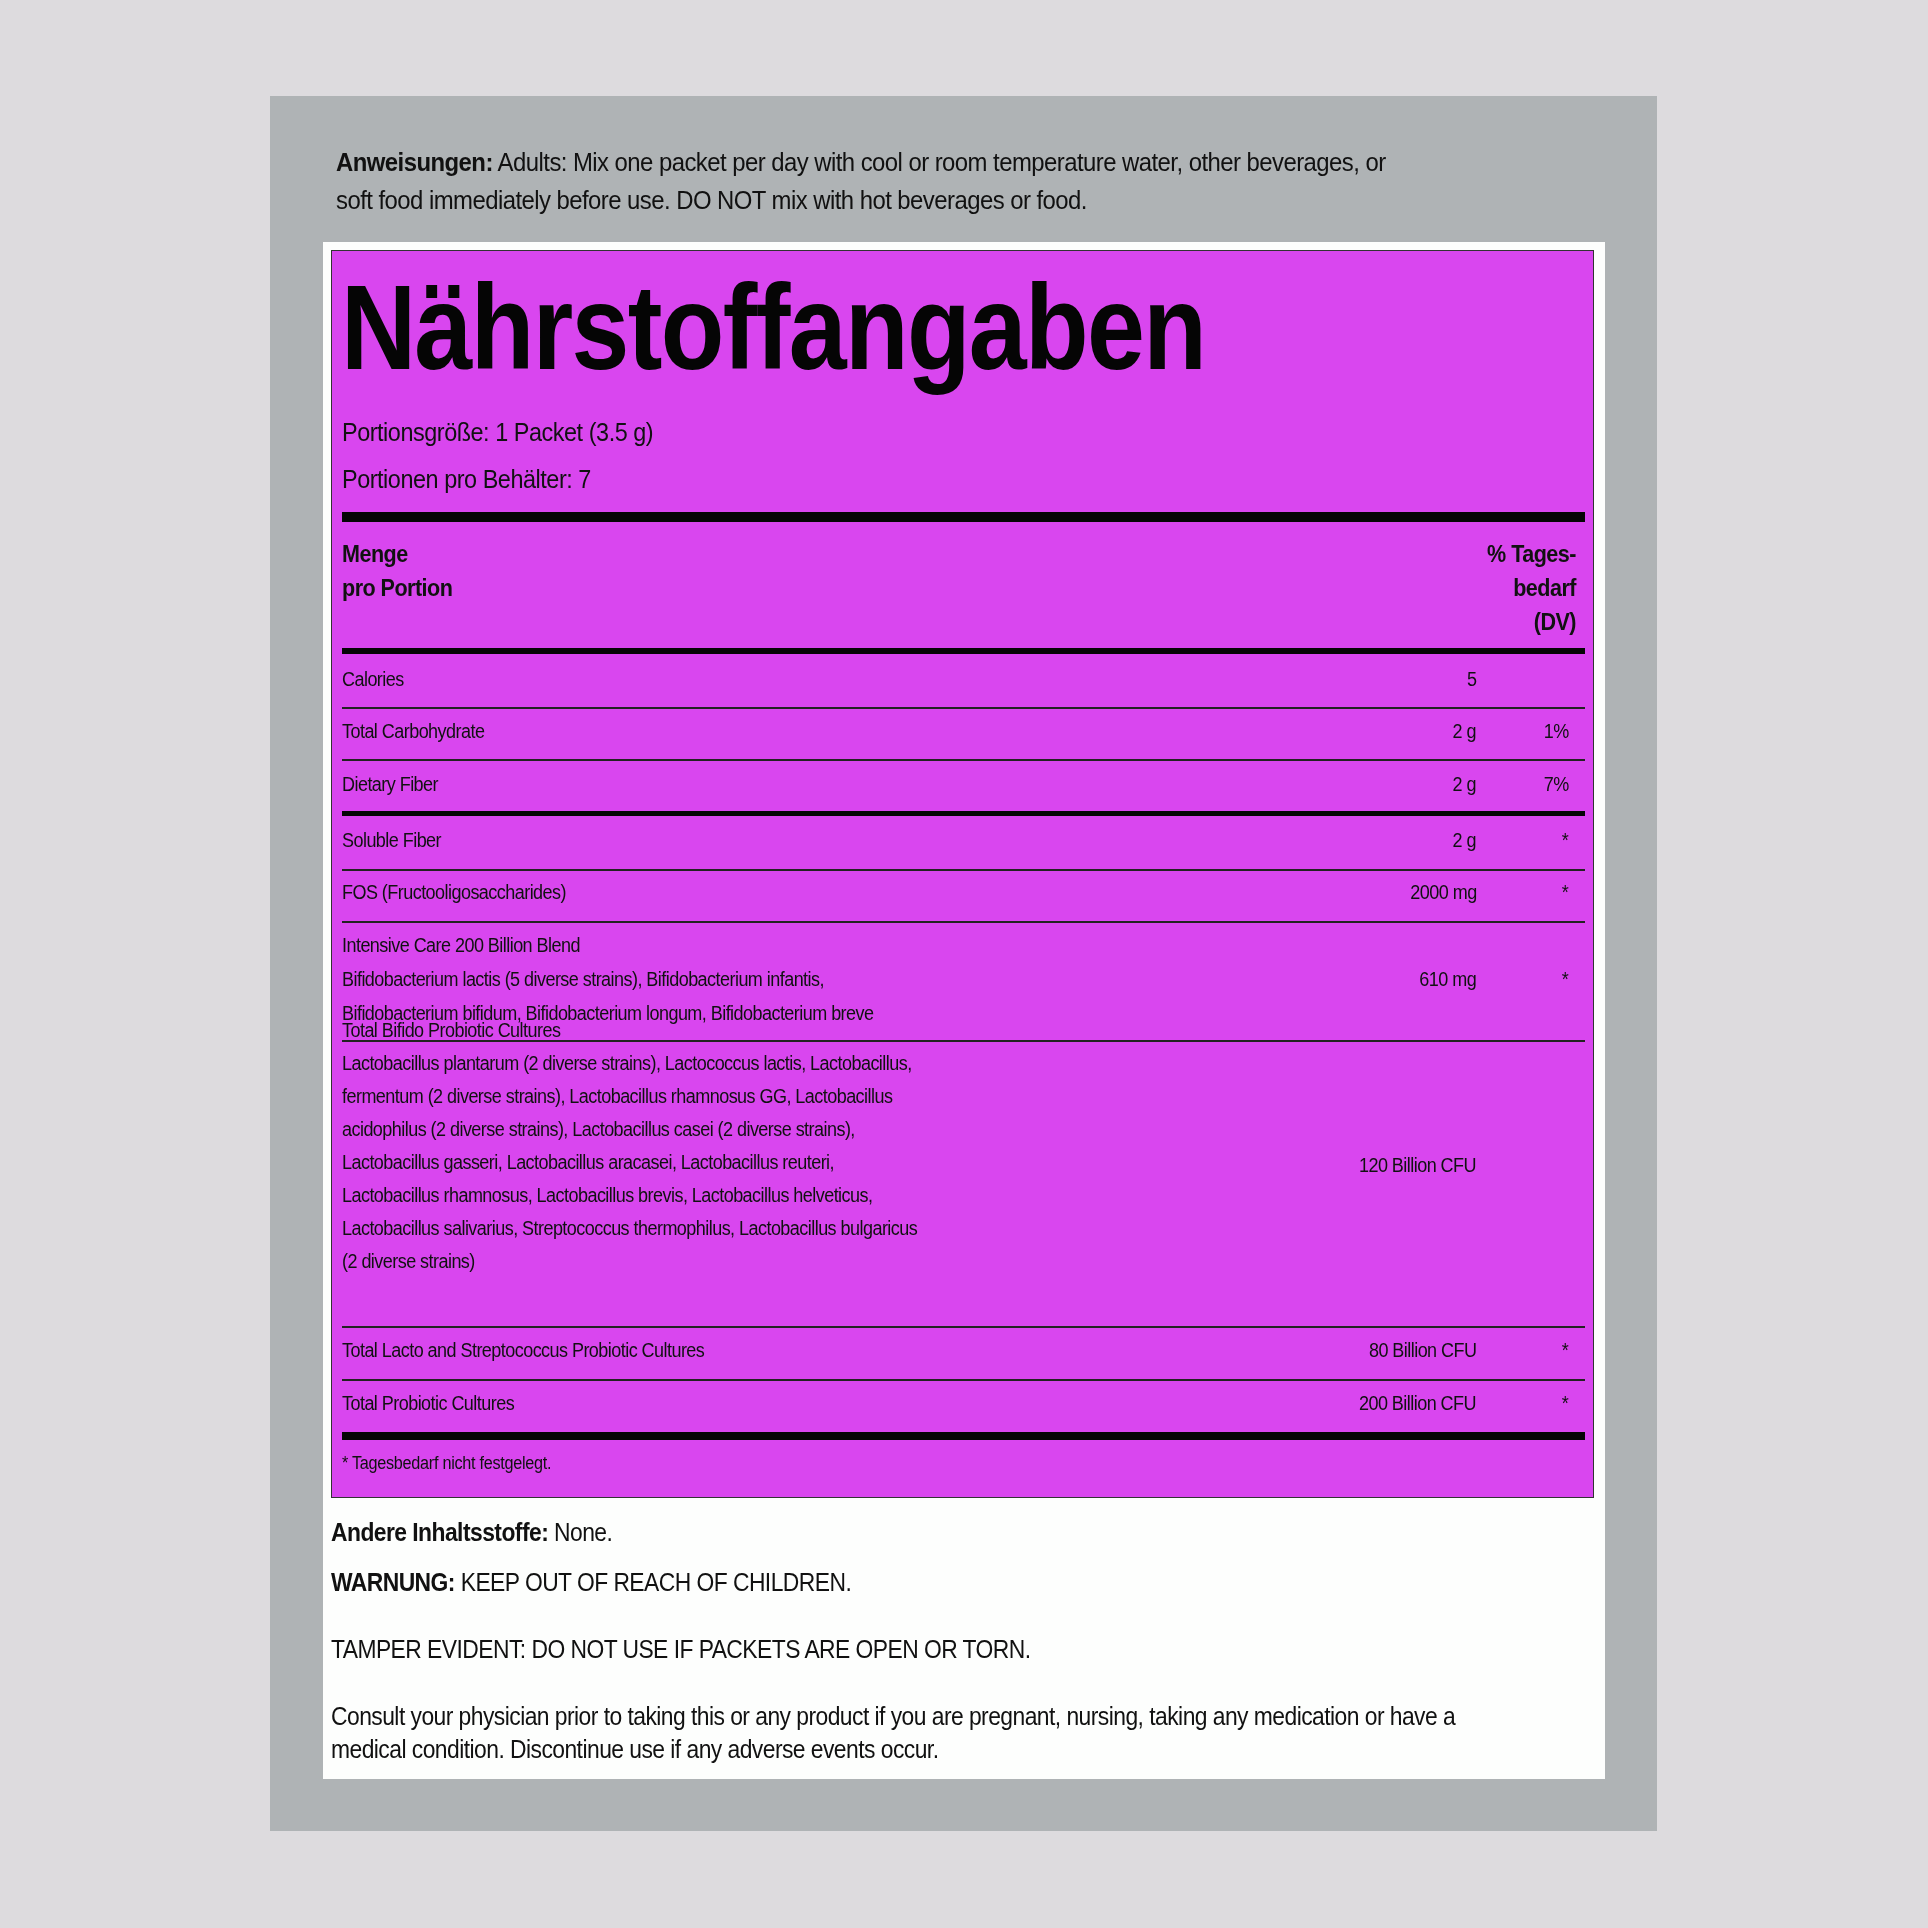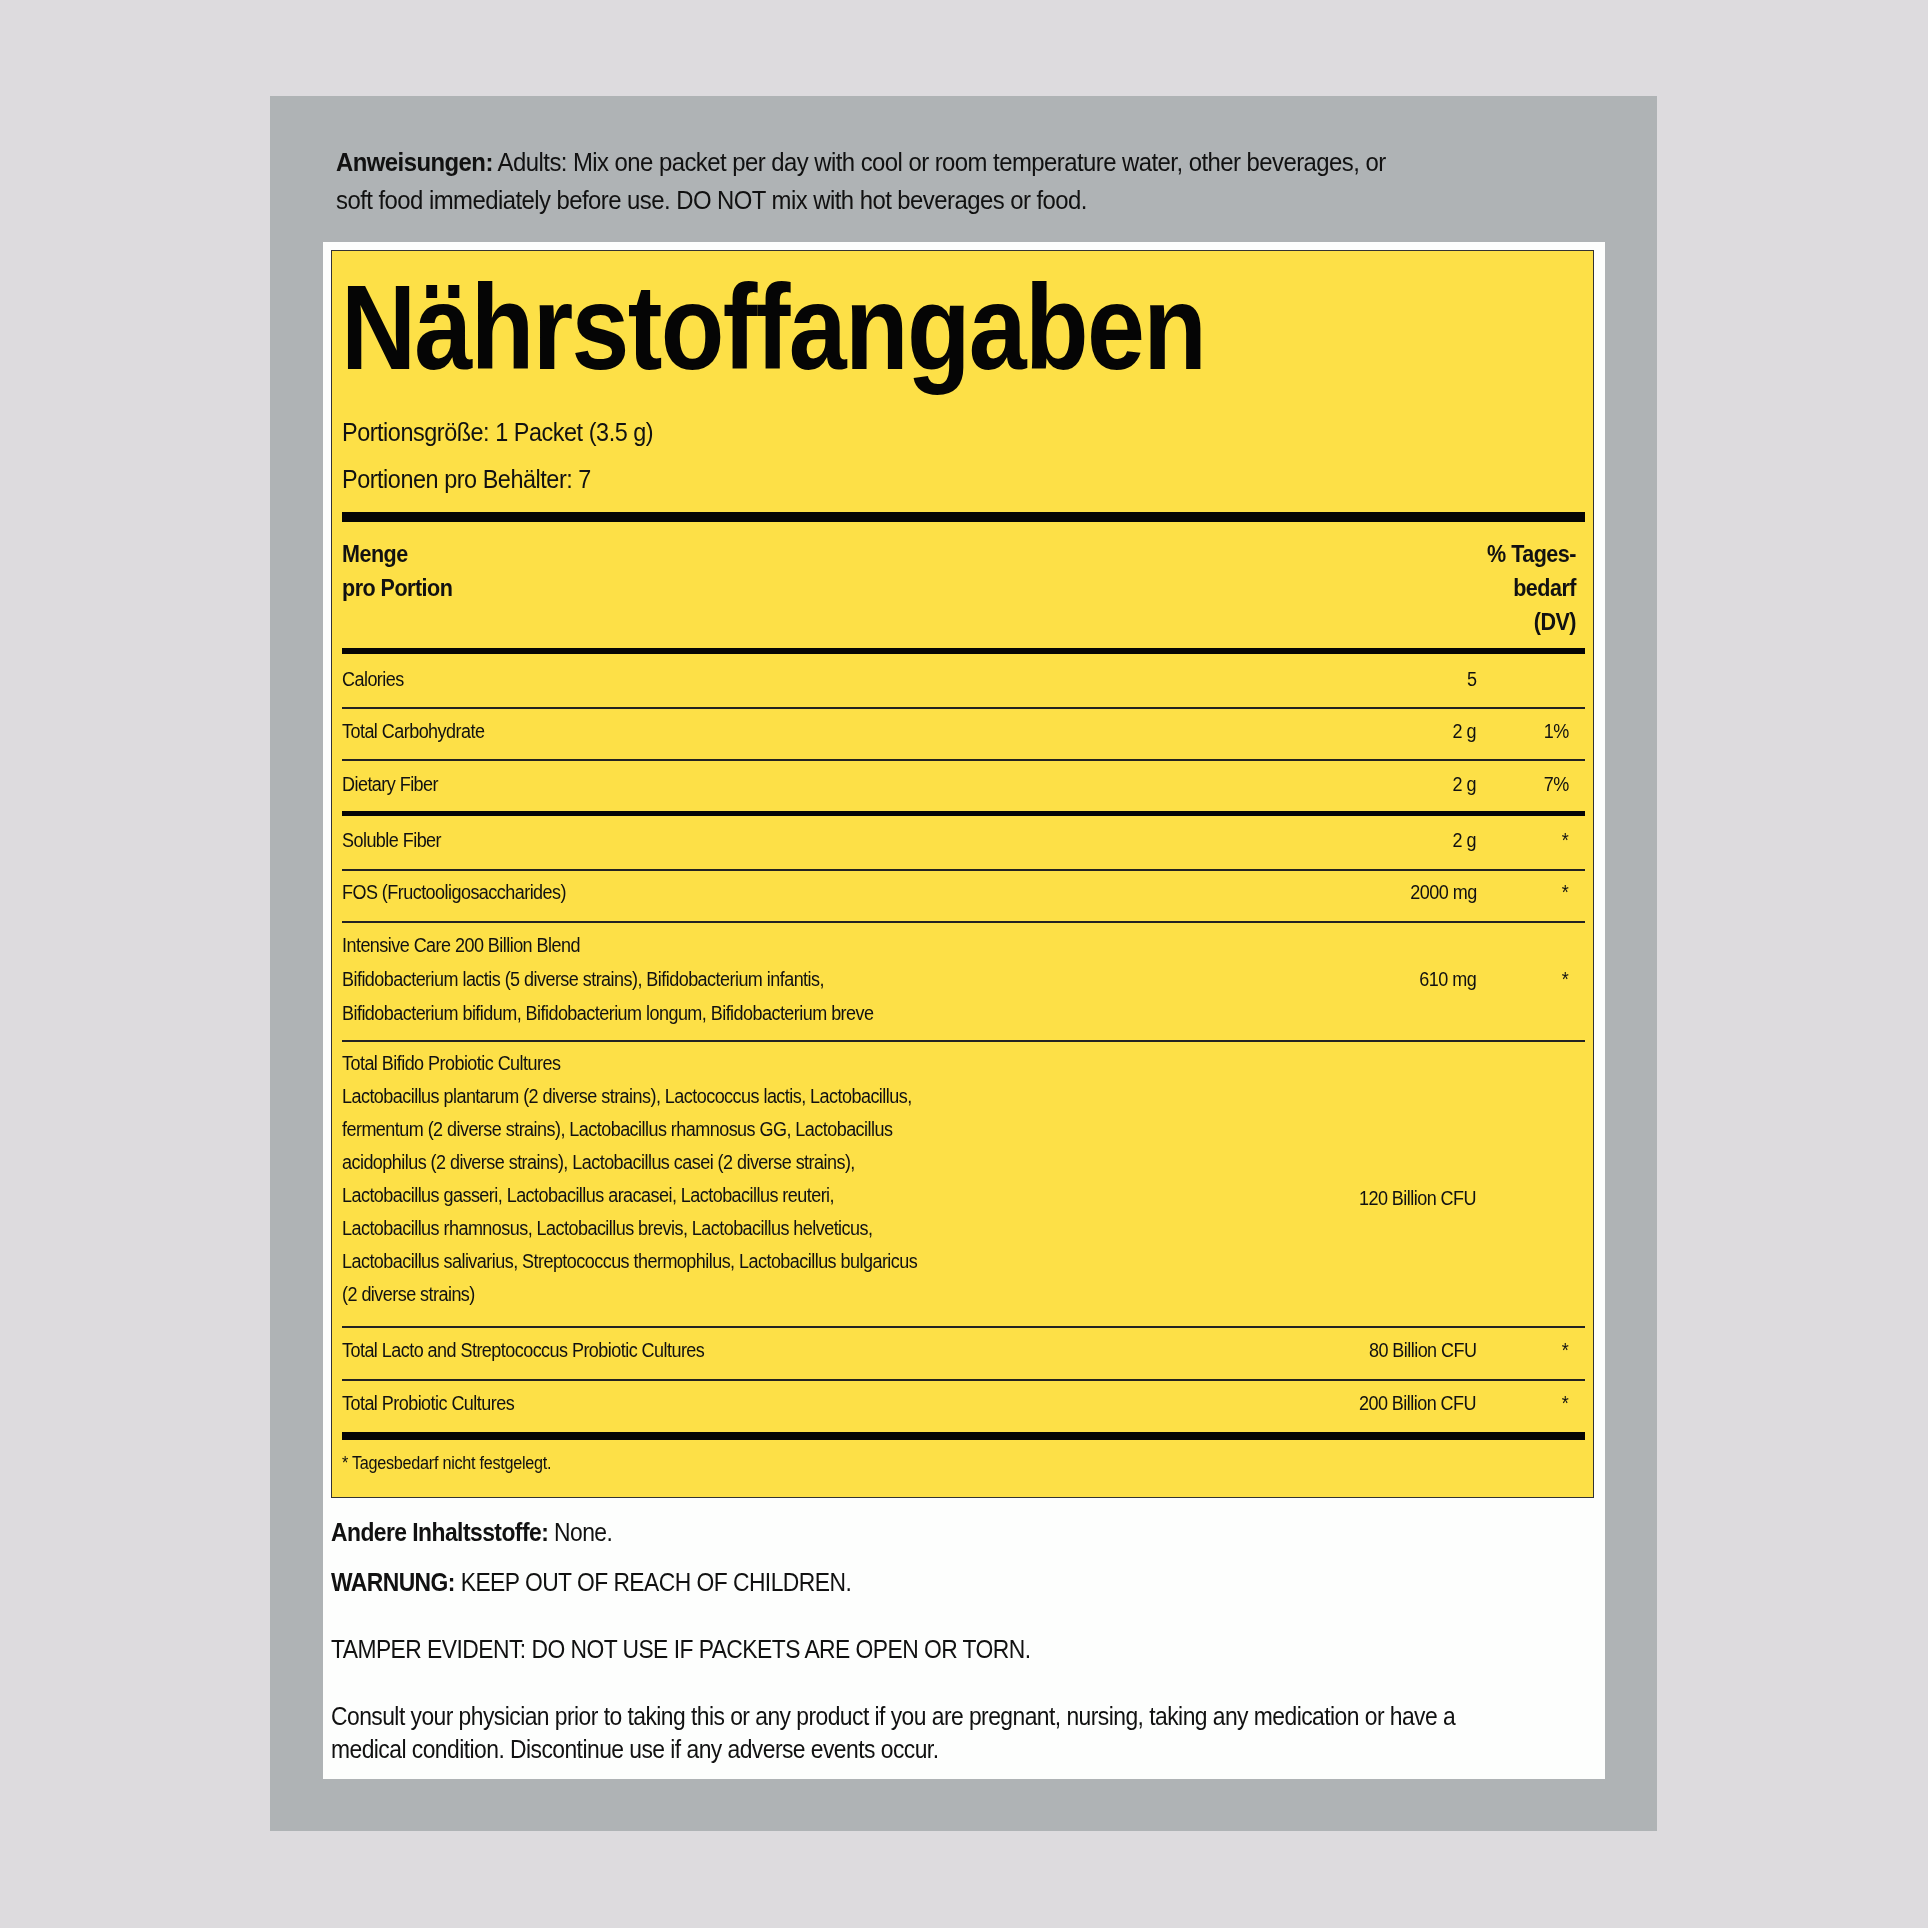--- a/index.html
+++ b/index.html
@@ -32,21 +32,21 @@
     position: absolute;
     left: 323px; top: 242px;
     width: 1282px; height: 1537px;
     background: #fdfefd;
   }
   .facts {
     position: absolute;
     left: 331px; top: 250px;
     width: 1261px; height: 1246px;
     border: 1.9px solid #333;
-    background: #fde047;
+    background: #d946ef;
   }
   .title {
     position: absolute;
     left: 9.4px; top: 5.6px;
     font-size: 121px;
     font-weight: bold;
     letter-spacing: -1.9px;
     line-height: 141px;
     transform: scaleX(0.86);
     transform-origin: left top;
@@ -196,21 +196,21 @@
     <div class="lbl" style="line-height:34px;">
       <div>Intensive Care 200 Billion Blend</div>
       <div>Bifidobacterium lactis (5 diverse strains), Bifidobacterium infantis,</div>
       <div>Bifidobacterium bifidum, Bifidobacterium longum, Bifidobacterium breve</div>
     </div>
     <span class="amt" style="top:34px;">610 mg</span>
     <span class="dv" style="top:34px;">*</span>
   </div>
   <div class="thin" style="top:789px;"></div>
 
-  <div class="row" style="top:796px; height:271px;">
+  <div class="row" style="top:763px; height:271px;">
     <div class="lbl" style="line-height:33px;">
       <div>Total Bifido Probiotic Cultures</div>
       <div>Lactobacillus plantarum (2 diverse strains), Lactococcus lactis, Lactobacillus,</div>
       <div>fermentum (2 diverse strains), Lactobacillus rhamnosus GG, Lactobacillus</div>
       <div>acidophilus (2 diverse strains), Lactobacillus casei (2 diverse strains),</div>
       <div>Lactobacillus gasseri, Lactobacillus aracasei, Lactobacillus reuteri,</div>
       <div>Lactobacillus rhamnosus, Lactobacillus brevis, Lactobacillus helveticus,</div>
       <div>Lactobacillus salivarius, Streptococcus thermophilus, Lactobacillus bulgaricus</div>
       <div>(2 diverse strains)</div>
     </div>

